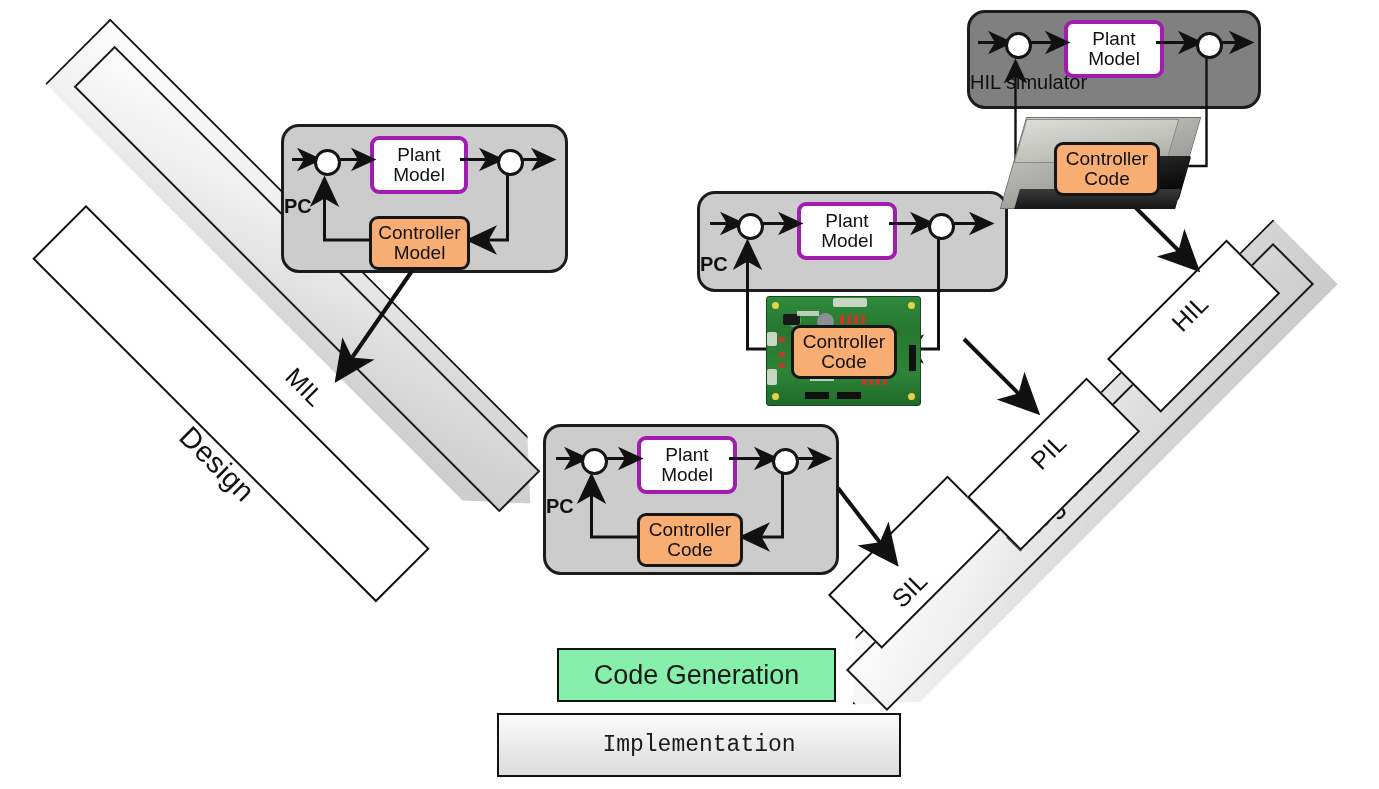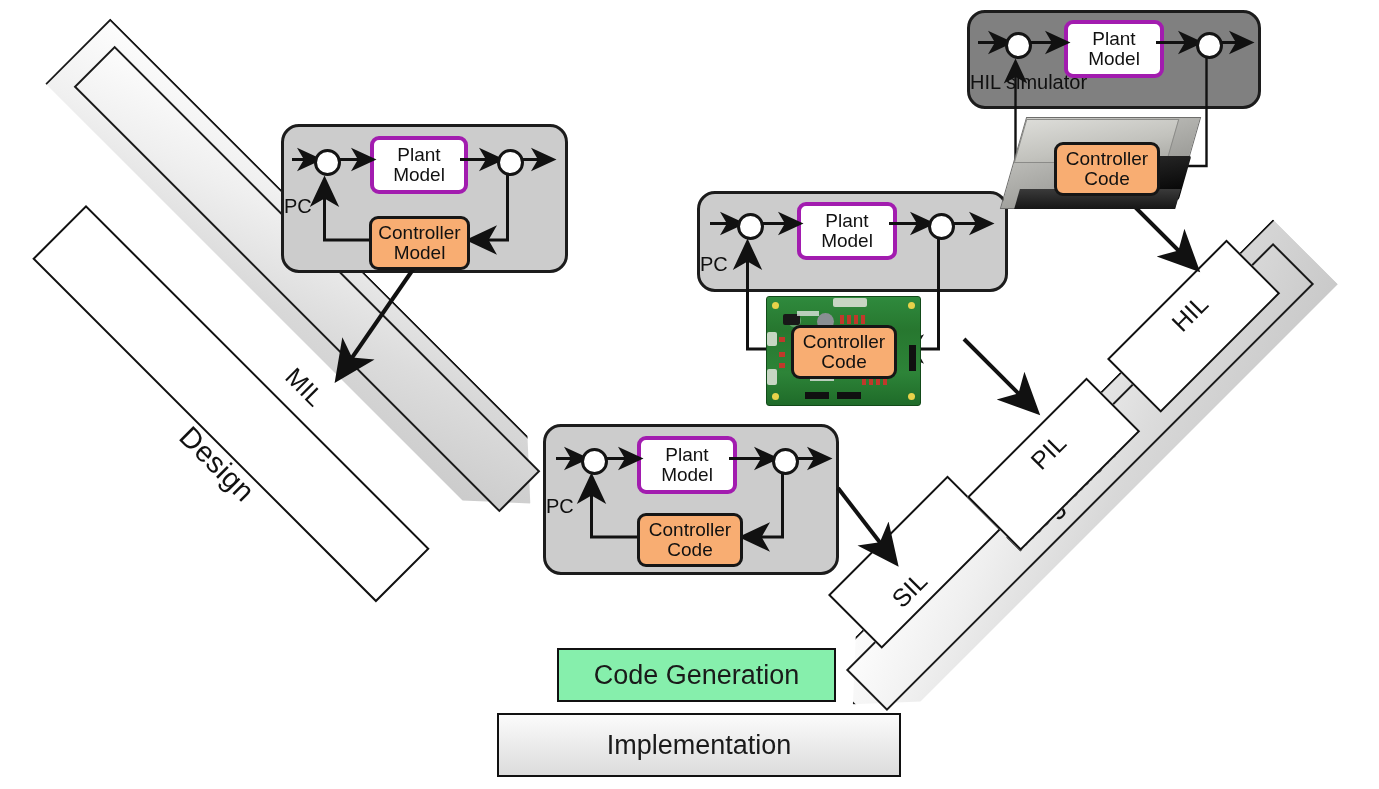--- a/index.html
+++ b/index.html
@@ -32,27 +32,27 @@
     position:absolute;white-space:nowrap;color:#111;font-size:25px;
   }
 
   
   .bottom-box{
     position:absolute;border:2.5px solid #111;
     display:flex;align-items:center;justify-content:center;
     color:#1a1a1a;
   }
   #codegen-box{background:#86efac;font-size:27px;}
-  #impl-box{background:linear-gradient(180deg,#fbfbfb 0%,#ededed 45%,#dcdcdc 100%);font-size:27px;}
+  #impl-box{background:linear-gradient(180deg,#fbfbfb 0%,#ededed 45%,#dcdcdc 100%);font-size:23px;font-family:Liberation Mono, monospace;}
 
   
   .panel{
     position:absolute;border:3px solid #1c1c1c;border-radius:18px;
   }
-  .panel.light{background:#cccccc;}
+  .panel.light{background:#cccccc;font-weight:bold;}
   .panel.dark{background:#808080;}
   .panel-caption{
     position:absolute;width:100%;color:#101010;
     font-size:20px;left:0;
   }
   .plant-box{
     position:absolute;background:#ffffff;border:4px solid #a21caf;border-radius:9px;
     display:flex;flex-direction:column;align-items:center;justify-content:center;
     line-height:1.05;color:#111;font-size:19px;
   }

